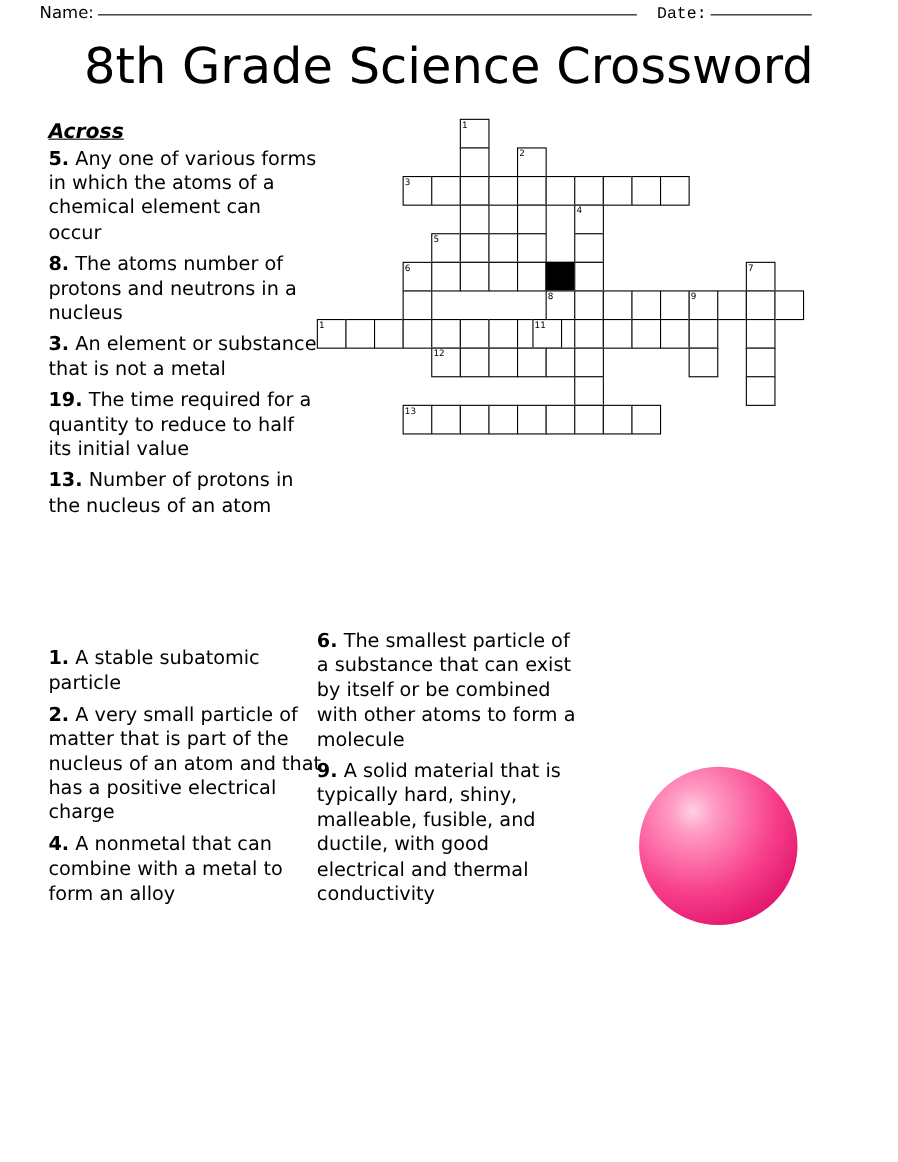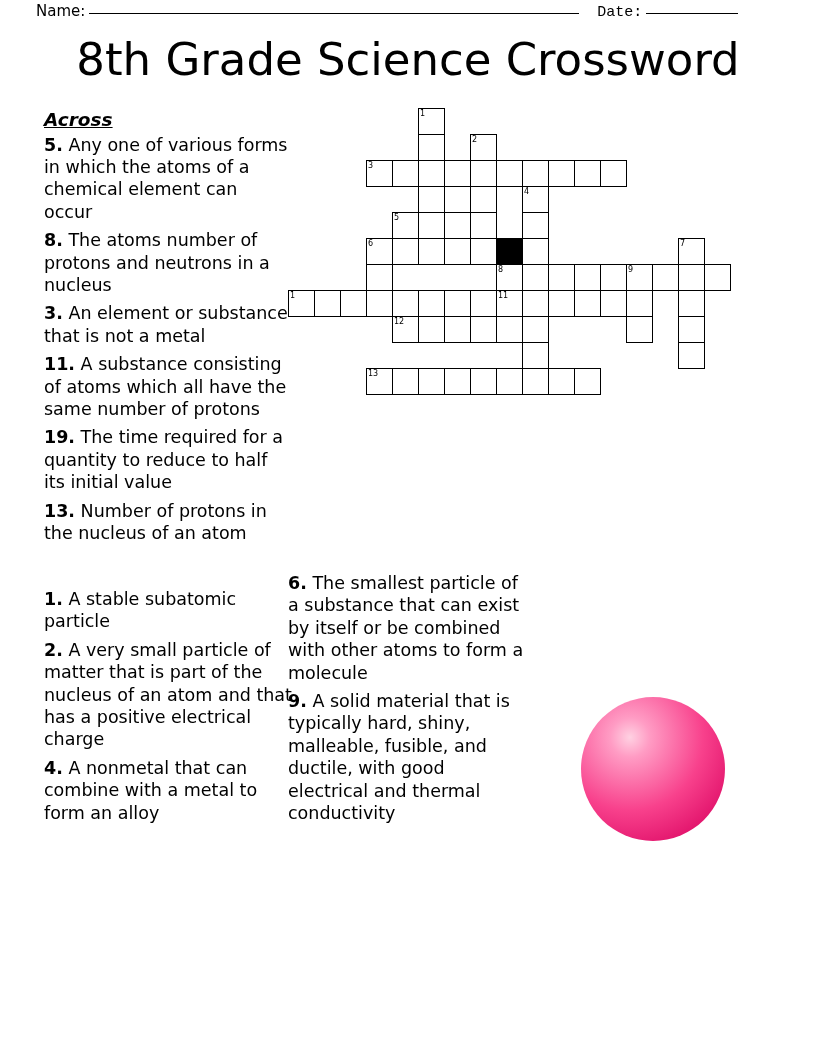--- a/index.html
+++ b/index.html
@@ -151,24 +151,20 @@
     <span class="num">5.</span>
     <span>Any one of various forms in which the atoms of a chemical element can occur</span>
   </p>
   <p class="clue">
     <span class="num">8.</span>
     <span>The atoms number of protons and neutrons in a nucleus</span>
   </p>
   <p class="clue">
     <span class="num">3.</span>
     <span>An element or substance that is not a metal</span>
-  </p>
-  <p class="clue">
-    <span class="num">11.</span>
-    <span>A substance consisting of atoms which all have the same number of protons</span>
   </p>
   <p class="clue">
     <span class="num">19.</span>
     <span>The time required for a quantity to reduce to half its initial value</span>
   </p>
   <p class="clue">
     <span class="num">13.</span>
     <span>Number of protons in the nucleus of an atom</span>
   </p>
 </div>
@@ -261,21 +257,21 @@
     <div class="cell" style="left: 0px; top: 182px;">
       <span class="cnum">1</span>
     </div>
     <div class="cell" style="left: 26px; top: 182px;"></div>
     <div class="cell" style="left: 52px; top: 182px;"></div>
     <div class="cell" style="left: 78px; top: 182px;"></div>
     <div class="cell" style="left: 104px; top: 182px;"></div>
     <div class="cell" style="left: 130px; top: 182px;"></div>
     <div class="cell" style="left: 156px; top: 182px;"></div>
     <div class="cell" style="left: 182px; top: 182px;"></div>
-    <div class="cell" style="left: 208px; top: 182px;">
+    <div class="cell" style="left: 196px; top: 182px;">
       <span class="cnum">11</span>
     </div>
     <div class="cell" style="left: 234px; top: 182px;"></div>
     <div class="cell" style="left: 260px; top: 182px;"></div>
     <div class="cell" style="left: 286px; top: 182px;"></div>
     <div class="cell" style="left: 312px; top: 182px;"></div>
     <div class="cell" style="left: 338px; top: 182px;"></div>
     <div class="cell" style="left: 390px; top: 182px;"></div>
     <div class="cell" style="left: 104px; top: 208px;">
       <span class="cnum">12</span>

